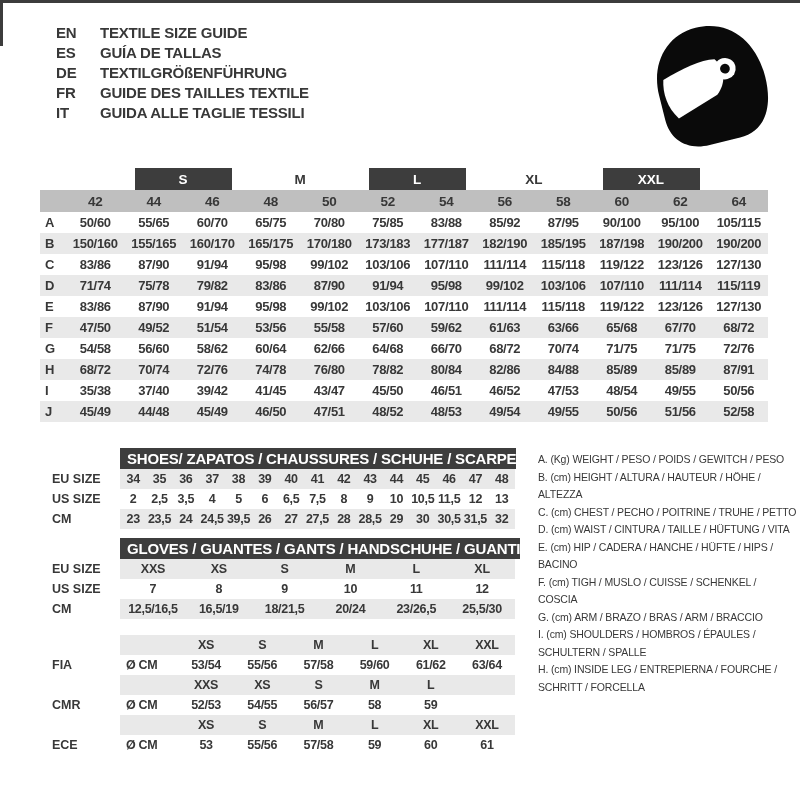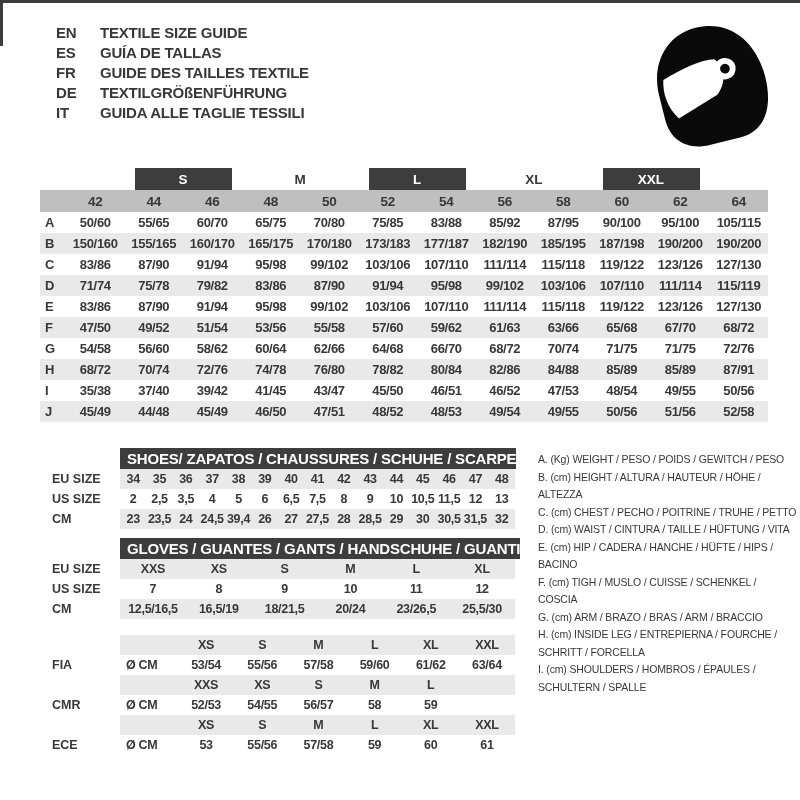--- a/index.html
+++ b/index.html
@@ -61,26 +61,26 @@
   <div class="langs">
     <div class="lang-row">
       <span class="lang-code">EN</span>
       <span class="lang-text">TEXTILE SIZE GUIDE</span>
     </div>
     <div class="lang-row">
       <span class="lang-code">ES</span>
       <span class="lang-text">GUÍA DE TALLAS</span>
     </div>
     <div class="lang-row">
+      <span class="lang-code">DE</span>
+      <span class="lang-text">TEXTILGRÖßENFÜHRUNG</span>
+    </div>
+    <div class="lang-row">
       <span class="lang-code">FR</span>
       <span class="lang-text">GUIDE DES TAILLES TEXTILE</span>
-    </div>
-    <div class="lang-row">
-      <span class="lang-code">DE</span>
-      <span class="lang-text">TEXTILGRÖßENFÜHRUNG</span>
     </div>
     <div class="lang-row">
       <span class="lang-code">IT</span>
       <span class="lang-text">GUIDA ALLE TAGLIE TESSILI</span>
     </div>
   </div>
 
   <div class="helmet-icon">
     <svg viewBox="0 0 130 130" width="130" height="127">
       <g transform="rotate(-14 65 65)">
@@ -326,21 +326,21 @@
             <div class="bcell">13</div>
           </div>
         </div>
         <div class="brow">
           <div class="blabel">CM</div>
           <div class="bcontent stripe">
             <div class="bcell">23</div>
             <div class="bcell">23,5</div>
             <div class="bcell">24</div>
             <div class="bcell">24,5</div>
-            <div class="bcell">39,4</div>
+            <div class="bcell">39,5</div>
             <div class="bcell">26</div>
             <div class="bcell">27</div>
             <div class="bcell">27,5</div>
             <div class="bcell">28</div>
             <div class="bcell">28,5</div>
             <div class="bcell">29</div>
             <div class="bcell">30</div>
             <div class="bcell">30,5</div>
             <div class="bcell">31,5</div>
             <div class="bcell">32</div>
@@ -469,16 +469,16 @@
   </div>
 
   <div class="legend">
     <div class="legend-item">A. (Kg) WEIGHT / PESO / POIDS / GEWITCH / PESO</div>
     <div class="legend-item">B. (cm) HEIGHT / ALTURA / HAUTEUR / HÖHE / ALTEZZA</div>
     <div class="legend-item">C. (cm) CHEST / PECHO / POITRINE / TRUHE / PETTO</div>
     <div class="legend-item">D. (cm) WAIST / CINTURA / TAILLE / HÜFTUNG / VITA</div>
     <div class="legend-item">E. (cm) HIP / CADERA / HANCHE / HÜFTE / HIPS / BACINO</div>
     <div class="legend-item">F. (cm) TIGH / MUSLO / CUISSE / SCHENKEL / COSCIA</div>
     <div class="legend-item">G. (cm) ARM / BRAZO / BRAS / ARM / BRACCIO</div>
+    <div class="legend-item">I. (cm) SHOULDERS / HOMBROS / ÉPAULES / SCHULTERN / SPALLE</div>
     <div class="legend-item">H. (cm) INSIDE LEG / ENTREPIERNA / FOURCHE / SCHRITT / FORCELLA</div>
-    <div class="legend-item">I. (cm) SHOULDERS / HOMBROS / ÉPAULES / SCHULTERN / SPALLE</div>
   </div>
 </div>
 
 </body></html>

